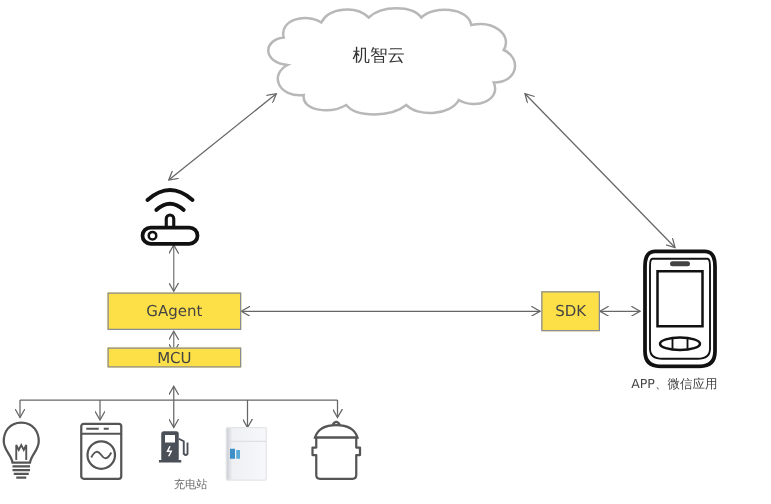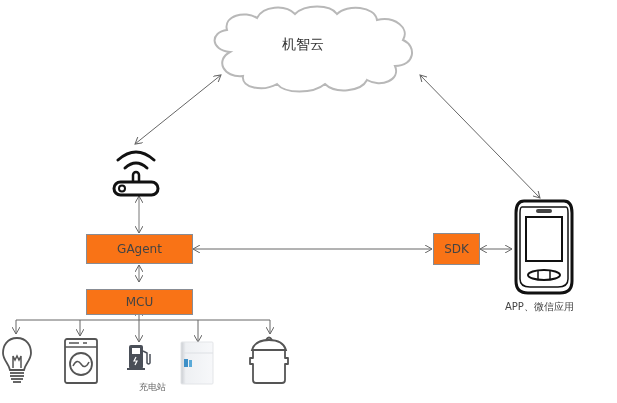--- a/index.html
+++ b/index.html
@@ -1,19 +1,19 @@
 <!DOCTYPE html>
 <html><head>
 <meta charset="utf-8">
 <style>
   html, body { margin:0; padding:0; background:#ffffff; }
   body { width:617px; height:403px; position:relative; overflow:hidden;
          font-family:"DejaVu Sans", "Liberation Sans", sans-serif; }
   .abs { position:absolute; }
-  .box { position:absolute; border:1.5px solid #888c94; background:#f97316;
+  .box { position:absolute; border:1.5px solid #888c94; background:#fde047;
          box-sizing:border-box; display:flex; align-items:center; justify-content:center;
          color:#444; font-size:12px; }
   .label { position:absolute; color:#444; white-space:nowrap;text-align:center; }
   svg.layer { position:absolute; left:0; top:0; }
 </style>
 </head>
 <body>
 
 <svg class="layer" width="617" height="403">
   <defs>
@@ -55,21 +55,21 @@
   <path d="M17,22 Q28,12 39,22" fill="none" stroke="#111" stroke-width="3" stroke-linecap="round"></path>
   <rect x="25" y="26" width="6" height="12" rx="3" fill="#fff" stroke="#111" stroke-width="2.5"></rect>
   <rect x="6" y="36" width="44" height="13" rx="6.5" fill="#fff" stroke="#111" stroke-width="3"></rect>
   <circle cx="14" cy="42.5" r="3" fill="none" stroke="#111" stroke-width="2"></circle>
 </svg>
 
 <div class="box" style="left:86px;top:234px;width:107px;height:30px;">
   <span>GAgent</span>
 </div>
 
-<div class="box" style="left:86px;top:289px;width:107px;height:26px;">
+<div class="box" style="left:86px;top:278px;width:107px;height:16px;">
   <span>MCU</span>
 </div>
 
 <div class="box" style="left:433px;top:233px;width:47px;height:32px;justify-content:center;">
   <span>SDK</span>
 </div>
 
 <svg class="abs" style="left:514px;top:199px;" width="60" height="96" viewBox="0 0 60 96">
   <path d="M10,2 L50,2 Q58,2 58,14 L58,82 Q58,94 46,94 L14,94 Q2,94 2,82 L2,14 Q2,2 10,2 Z" fill="#fff" stroke="#111" stroke-width="3"></path>
   <path d="M8,8 L52,8 Q54,8 54,14 L54,80 Q54,88 44,88 L16,88 Q6,88 6,80 L6,14 Q6,8 8,8 Z" fill="none" stroke="#111" stroke-width="1.5"></path>

